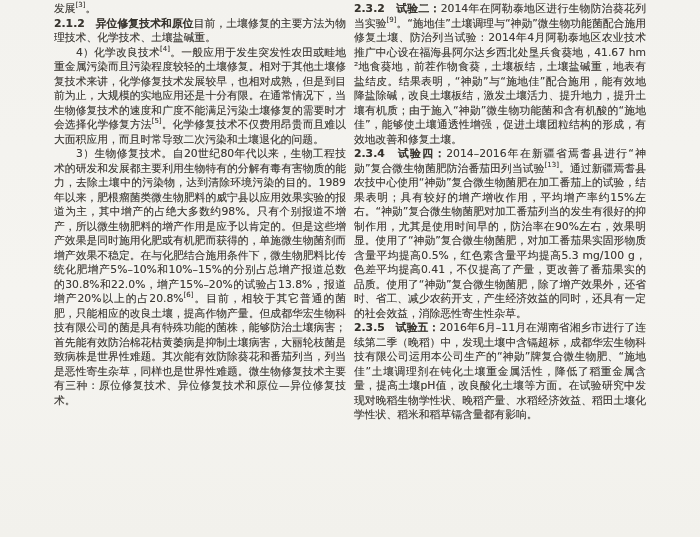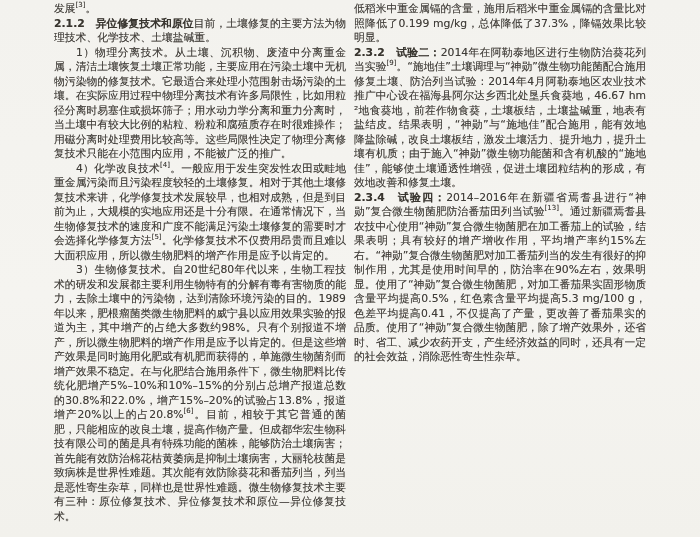--- a/index.html
+++ b/index.html
@@ -42,22 +42,21 @@
   }
 </style>
 </head>
 <body>
 
 <div class="page">
 
 <div class="col">
       <p class="block"><span>发展</span><sup>[3]</sup><span>。</span></p>
       <p class="block"><b>2.1.2　异位修复技术和原位</b><span>目前，土壤修复的主要方法为物理技术、化学技术、土壤盐碱重。</span></p>
-      <p class="block indent"><span>1）物理分离技术。从土壤、沉积物、废渣中分离重金属，清洁土壤恢复土壤正常功能，主要应用在污染土壤中无机物污染物的修复技术。它最适合来处理小范围射击场污染的土壤。在实际应用过程中物理分离技术有许多局限性，比如用粒径分离时易塞住或损坏筛子；用水动力学分离和重力分离时，当土壤中有较大比例的粘粒、粉粒和腐殖质存在时很难操作；用磁分离时处理费用比较高等。这些局限性决定了物理分离修复技术只能在小范围内应用，不能被广泛的推广。</span></p>
-      <p class="block indent"><span>4）化学改良技术</span><sup>[4]</sup><span>。一般应用于发生突发性农田或畦地重金属污染而且污染程度较轻的土壤修复。相对于其他土壤修复技术来讲，化学修复技术发展较早，也相对成熟，但是到目前为止，大规模的实地应用还是十分有限。在通常情况下，当生物修复技术的速度和广度不能满足污染土壤修复的需要时才会选择化学修复方法</span><sup>[5]</sup><span>。化学修复技术不仅费用昂贵而且难以大面积应用，所以微生物肥料的增产作用是应予以肯定的。</span></p>
+      <p class="block indent"><span>4）化学改良技术</span><sup>[4]</sup><span>。一般应用于发生突发性农田或畦地重金属污染而且污染程度较轻的土壤修复。相对于其他土壤修复技术来讲，化学修复技术发展较早，也相对成熟，但是到目前为止，大规模的实地应用还是十分有限。在通常情况下，当生物修复技术的速度和广度不能满足污染土壤修复的需要时才会选择化学修复方法</span><sup>[5]</sup><span>。化学修复技术不仅费用昂贵而且难以大面积应用，而且时常导致二次污染和土壤退化的问题。</span></p>
       <p class="block indent"><span>3）生物修复技术。自20世纪80年代以来，生物工程技术的研发和发展都主要利用生物特有的分解有毒有害物质的能力，去除土壤中的污染物，达到清除环境污染的目的。1989年以来，肥根瘤菌类微生物肥料的威宁县以应用效果实验的报道为主，其中增产的占绝大多数约98%。只有个别报道不增产，所以微生物肥料的增产作用是应予以肯定的。但是这些增产效果是同时施用化肥或有机肥而获得的，单施微生物菌剂而增产效果不稳定。在与化肥结合施用条件下，微生物肥料比传统化肥增产5%–10%和10%–15%的分别占总增产报道总数的30.8%和22.0%，增产15%–20%的试验占13.8%，报道增产20%以上的占20.8%</span><sup>[6]</sup><span>。目前，相较于其它普通的菌肥，只能相应的改良土壤，提高作物产量。但成都华宏生物科技有限公司的菌是具有特殊功能的菌株，能够防治土壤病害；首先能有效防治棉花枯黄萎病是抑制土壤病害，大丽轮枝菌是致病株是世界性难题。其次能有效防除葵花和番茄列当，列当是恶性寄生杂草，同样也是世界性难题。微生物修复技术主要有三种：原位修复技术、异位修复技术和原位—异位修复技术。</span></p>
     </div>
     <div class="col">
-      <p class="block"><span>低稻米中重金属镉的含量，施用后稻米中重金属镉的含量比对照降低了0.199 mg/kg，总体降低了37.3%，降镉效果比较明显。</span></p>
-      <p class="block"><b>2.3.2　试验二：</b><span>2014年在阿勒泰地区进行生物防治葵花列当实验</span><sup>[9]</sup><span>。“施地佳”土壤调理与“神勋”微生物功能菌配合施用修复土壤、防治列当试验：2014年4月阿勒泰地区农业技术推广中心设在福海县阿尔达乡西北处垦兵食葵地，46.67 hm²地食葵地，前茬作物食葵，土壤板结，土壤盐碱重，地表有盐结皮。结果表明，“神勋”与“施地佳”配合施用，能有效地降盐除碱，改良土壤板结，激发土壤活力、提升地力，提升土壤有机质；由于施入“神勋”微生物功能菌和含有机酸的“施地佳”，能够使土壤通透性增强，促进土壤团粒结构的形成，有效地改善和修复土壤。</span></p>
+      <p class="block"><b>2.3.2　试验二：</b><span>2014年在阿勒泰地区进行生物防治葵花列当实验</span><sup>[9]</sup><span>。“施地佳”土壤调理与“神勋”微生物功能菌配合施用修复土壤、防治列当试验：2014年4月阿勒泰地区农业技术推广中心设在福海县阿尔达乡西北处垦兵食葵地，41.67 hm²地食葵地，前茬作物食葵，土壤板结，土壤盐碱重，地表有盐结皮。结果表明，“神勋”与“施地佳”配合施用，能有效地降盐除碱，改良土壤板结，激发土壤活力、提升地力，提升土壤有机质；由于施入“神勋”微生物功能菌和含有机酸的“施地佳”，能够使土壤通透性增强，促进土壤团粒结构的形成，有效地改善和修复土壤。</span></p>
       <p class="block"><b>2.3.4　试验四：</b><span>2014–2016年在新疆省焉耆县进行“神勋”复合微生物菌肥防治番茄田列当试验</span><sup>[13]</sup><span>。通过新疆焉耆县农技中心使用“神勋”复合微生物菌肥在加工番茄上的试验，结果表明；具有较好的增产增收作用，平均增产率约15%左右。“神勋”复合微生物菌肥对加工番茄列当的发生有很好的抑制作用，尤其是使用时间早的，防治率在90%左右，效果明显。使用了“神勋”复合微生物菌肥，对加工番茄果实固形物质含量平均提高0.5%，红色素含量平均提高5.3 mg/100 g，色差平均提高0.41，不仅提高了产量，更改善了番茄果实的品质。使用了“神勋”复合微生物菌肥，除了增产效果外，还省时、省工、减少农药开支，产生经济效益的同时，还具有一定的社会效益，消除恶性寄生性杂草。</span></p>
+      <p class="block"><b>2.3.5　试验五：</b><span>2016年6月–11月在湖南省湘乡市进行了连续第二季（晚稻）中，发现土壤中含镉超标，成都华宏生物科技有限公司运用本公司生产的“神勋”牌复合微生物肥、“施地佳”土壤调理剂在钝化土壤重金属活性，降低了稻重金属含量，提高土壤pH值，改良酸化土壤等方面。在试验研究中发现对晚稻生物学性状、晚稻产量、水稻经济效益、稻田土壤化学性状、稻米和稻草镉含量都有影响。</span></p>
     </div>
   </div>
 
 </body></html>

